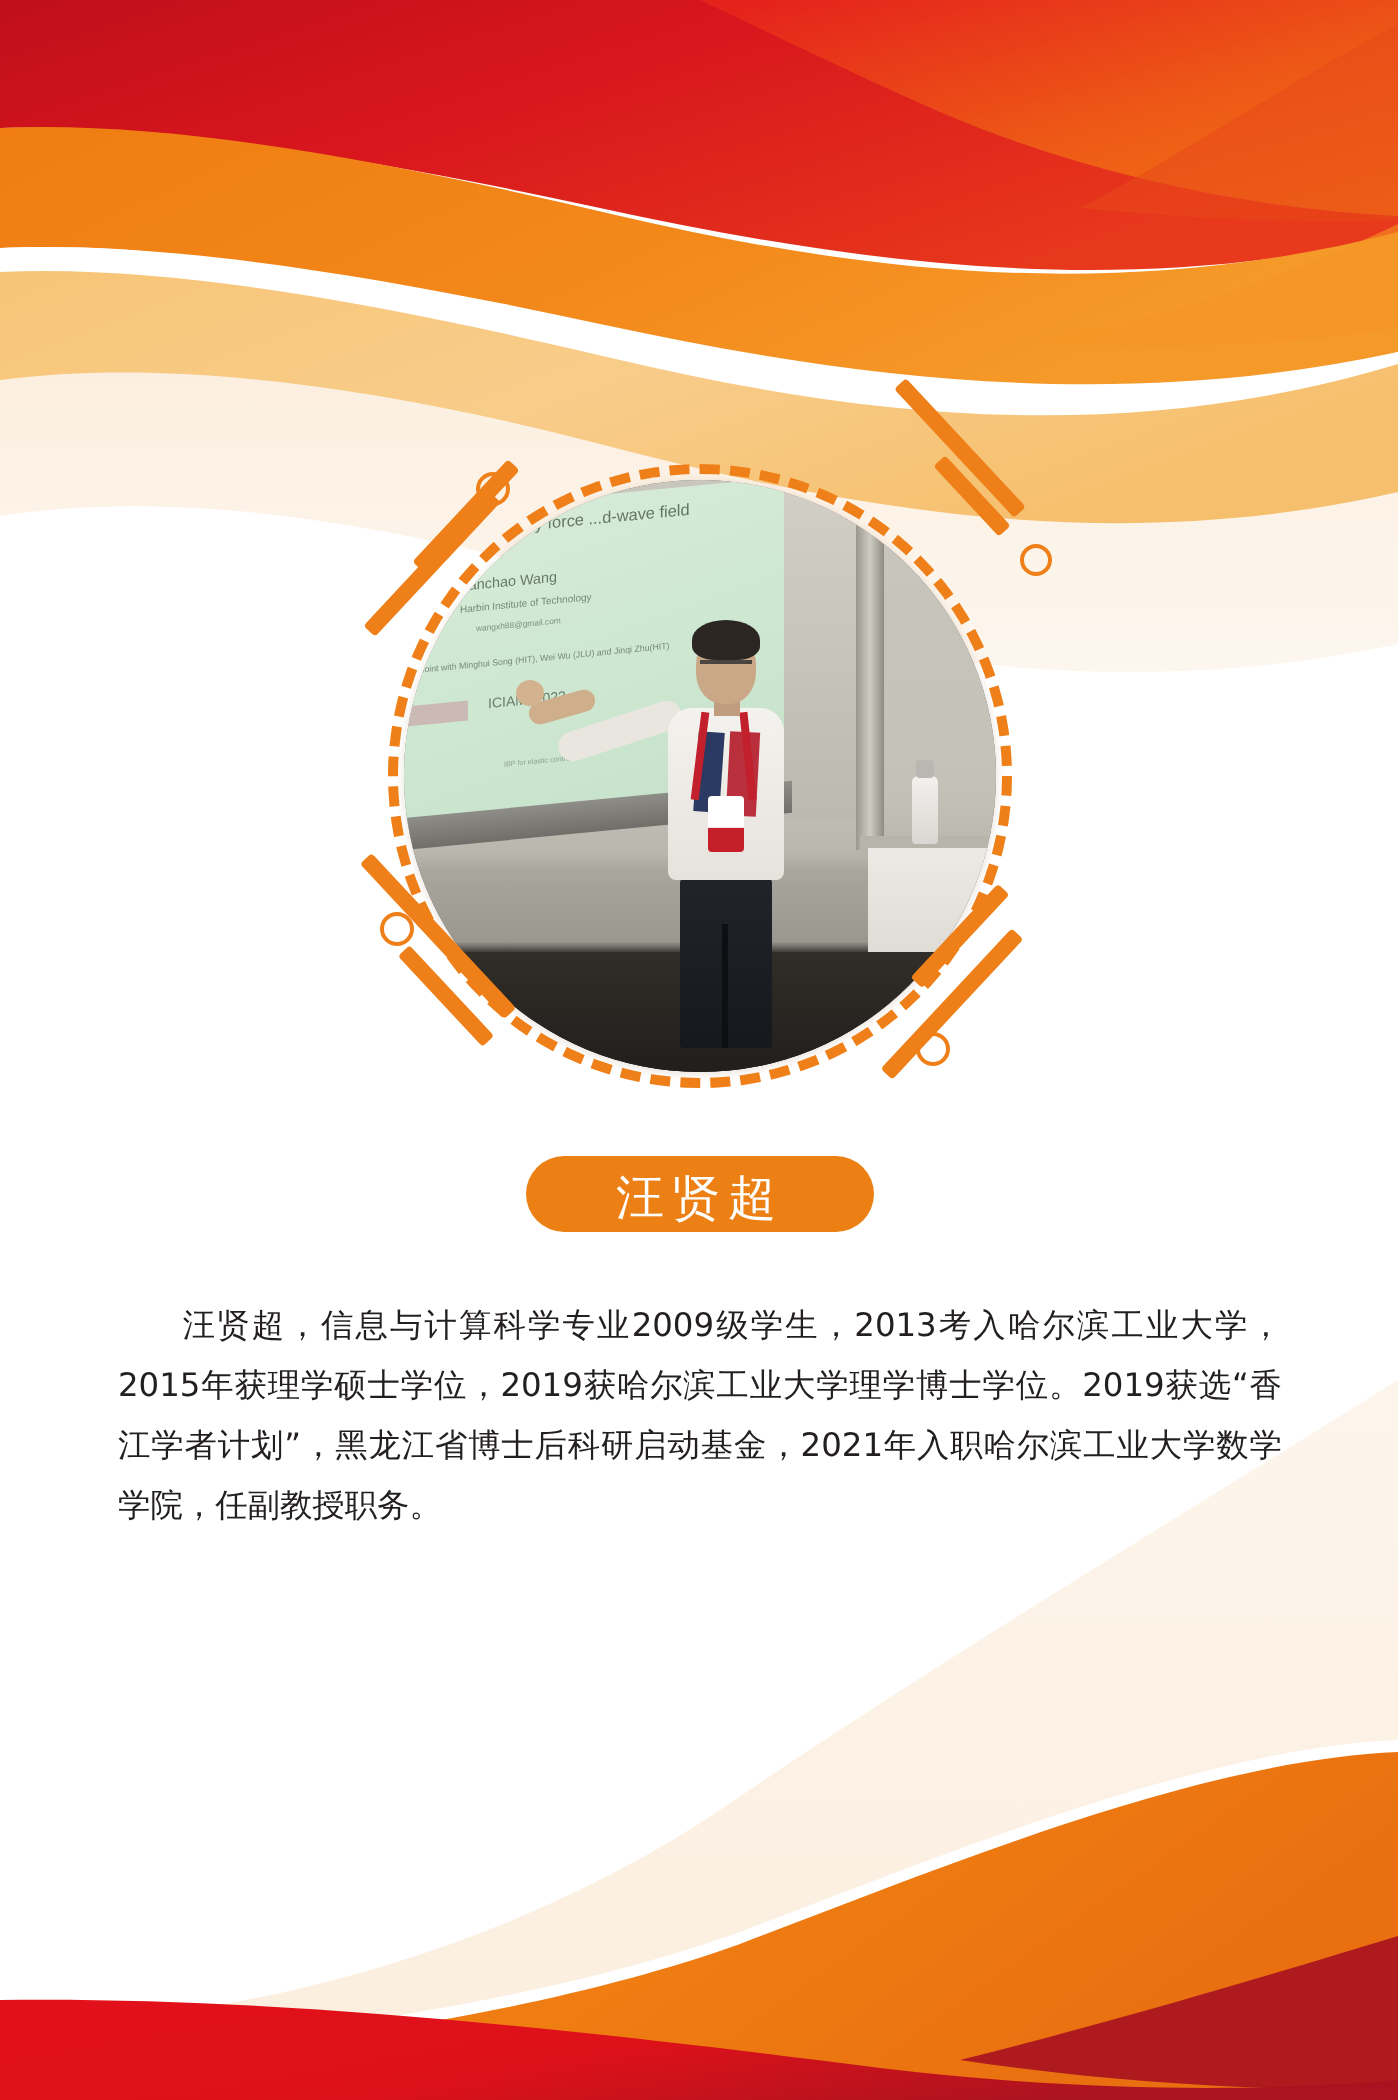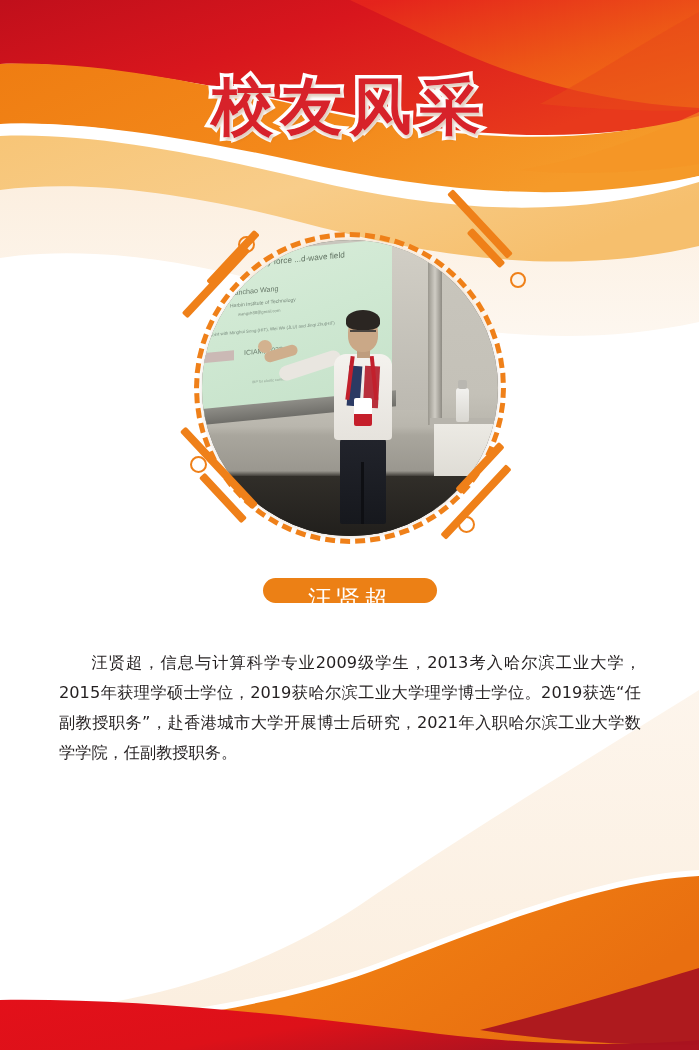--- a/index.html
+++ b/index.html
@@ -263,21 +263,21 @@
     border-radius: 50%;
     background: transparent;
   }
 
   
   #name-badge {
     position: absolute;
     left: 263px;
     top: 578px;
     width: 174px;
-    height: 25px;
+    height: 38px;
     background: #ec8015;
     border-radius: 21px;
     z-index: 14;
     text-align: center;
     line-height: 42px;
     color: #ffffff;
     font-family: "DejaVu Sans", "Liberation Sans", sans-serif;
     font-size: 24px;
     letter-spacing: 4px;
     font-weight: 500;
@@ -390,23 +390,20 @@
     <path d="M0,1026 C120,1024 270,1002 370,966 C470,928 600,874 699,870 L699,882
              C600,886 470,940 370,978 C270,1014 120,1036 0,1038 Z" fill="#ffffff"></path>
 
     <path d="M0,1032 C120,1030 270,1008 370,972 C470,934 600,880 699,876 L699,1050 L0,1050 Z" fill="url(#gOrangeBot)"></path>
 
     <path d="M0,1000 C140,998 300,1016 440,1034 C540,1046 630,1046 699,1040 L699,1050 L0,1050 Z" fill="url(#gRedBot)"></path>
 
     <path d="M699,968 C640,986 560,1010 480,1030 C560,1042 640,1046 699,1044 Z" fill="#a8121f" opacity="0.92"></path>
   </svg>
 
-  <div id="title-wrap">
-    <div id="poster-title">校友风采</div>
-  </div>
 
   <div id="photo-area">
 
     <div id="photo-circle">
       <div class="ph" id="ph-wall"></div>
       <div class="ph" id="ph-rightpanel"></div>
       <div class="ph" id="ph-door"></div>
       <div class="ph" id="ph-screen"></div>
       <div class="ph" id="ph-screen-frame"></div>
 
@@ -459,16 +456,16 @@
     <div class="deco-ring" style="left:16px; top:244px; width:13px; height:13px;"></div>
 
     <div class="deco" style="left:254px; top:286px; width:96px; height:8px; transform:rotate(-47deg);"></div>
     <div class="deco" style="left:274px; top:252px; width:64px; height:8px; transform:rotate(-47deg);"></div>
     <div class="deco-ring" style="left:284px; top:304px; width:13px; height:13px;"></div>
   </div>
 
   <div id="name-badge">汪贤超</div>
 
   <div id="bio">
-    <p>汪贤超，信息与计算科学专业2009级学生，2013考入哈尔滨工业大学，2015年获理学硕士学位，2019获哈尔滨工业大学理学博士学位。2019获选“任副教授职务”，赴香港城市大学开展博士后研究，2021年入职哈尔滨工业大学数学学院，任副教授职务。</p>
+    <p>汪贤超，信息与计算科学专业2009级学生，2013考入哈尔滨工业大学，2015年获理学硕士学位，2019获哈尔滨工业大学理学博士学位。2019获选“香江学者计划”，黑龙江省博士后科研启动基金，2021年入职哈尔滨工业大学数学学院，任副教授职务。</p>
   </div>
 
 </div>
 
 </body></html>

